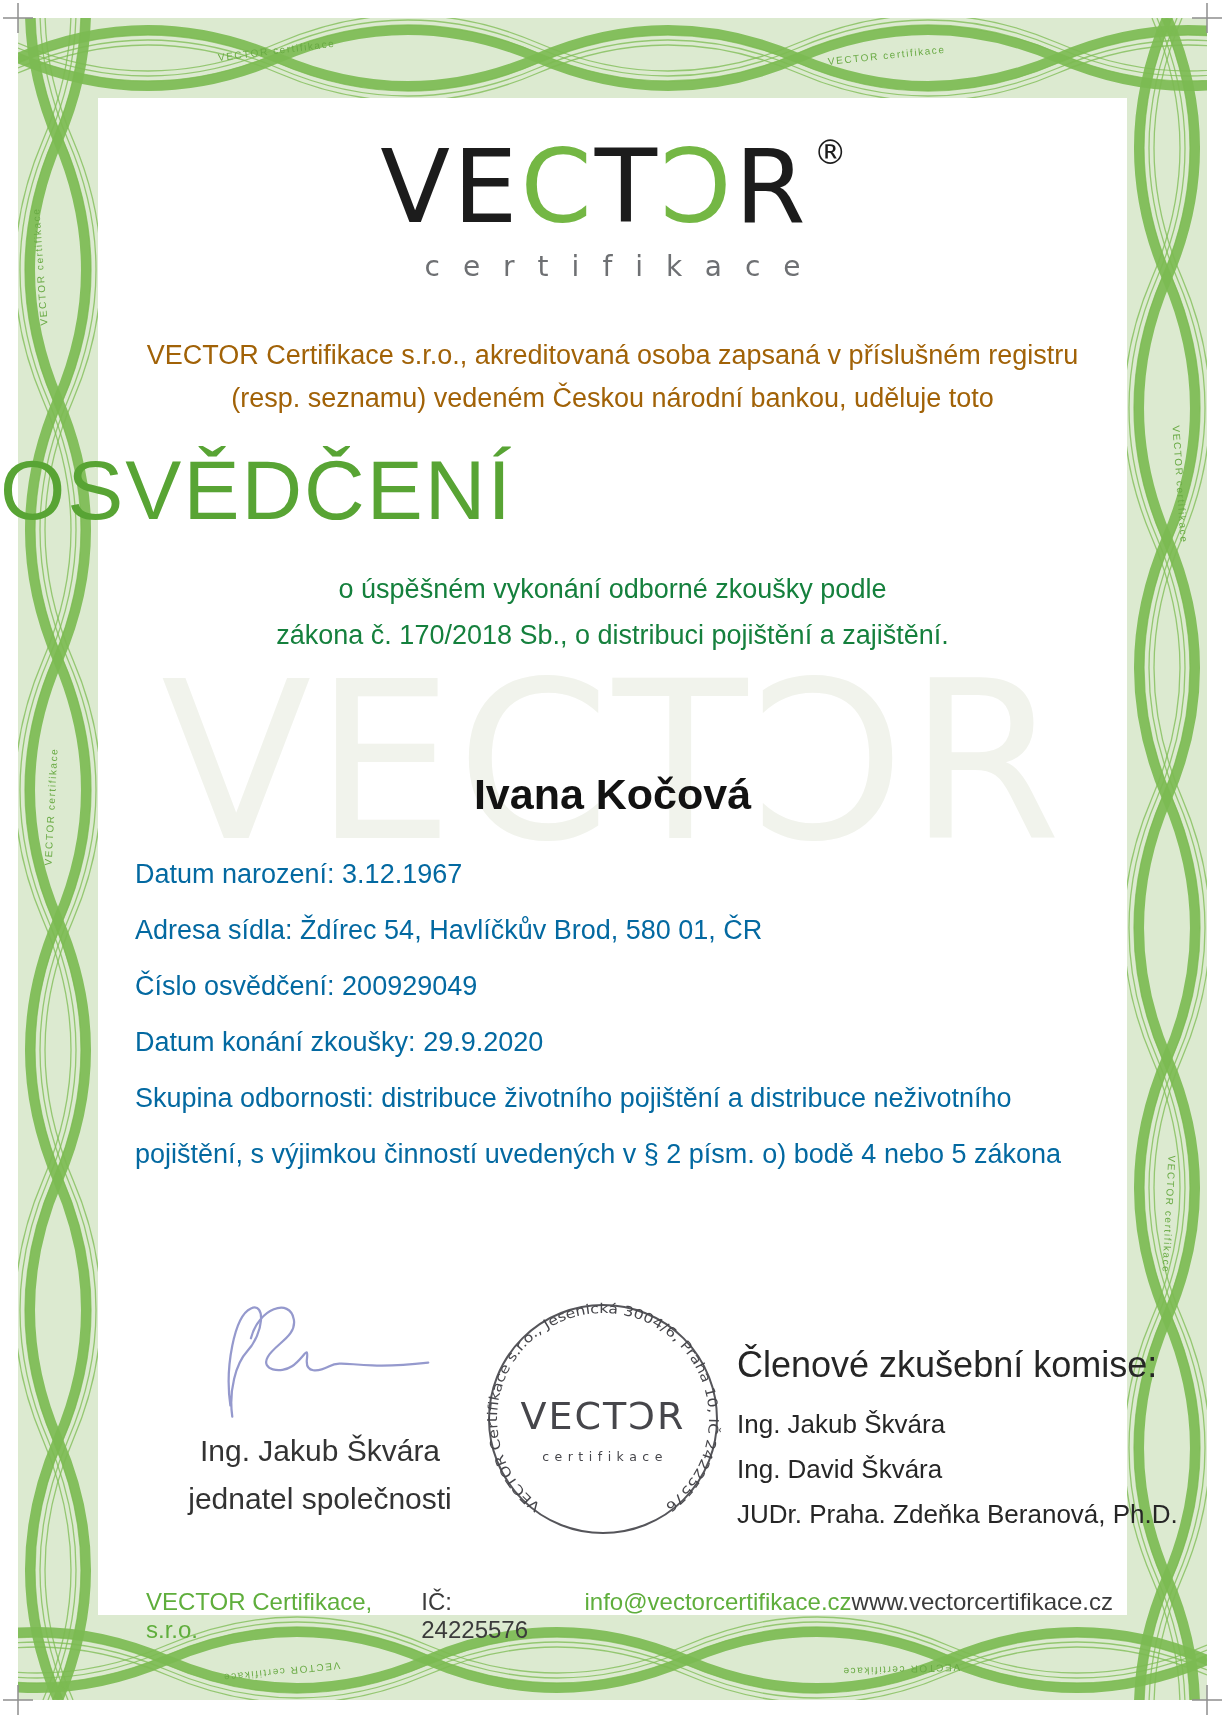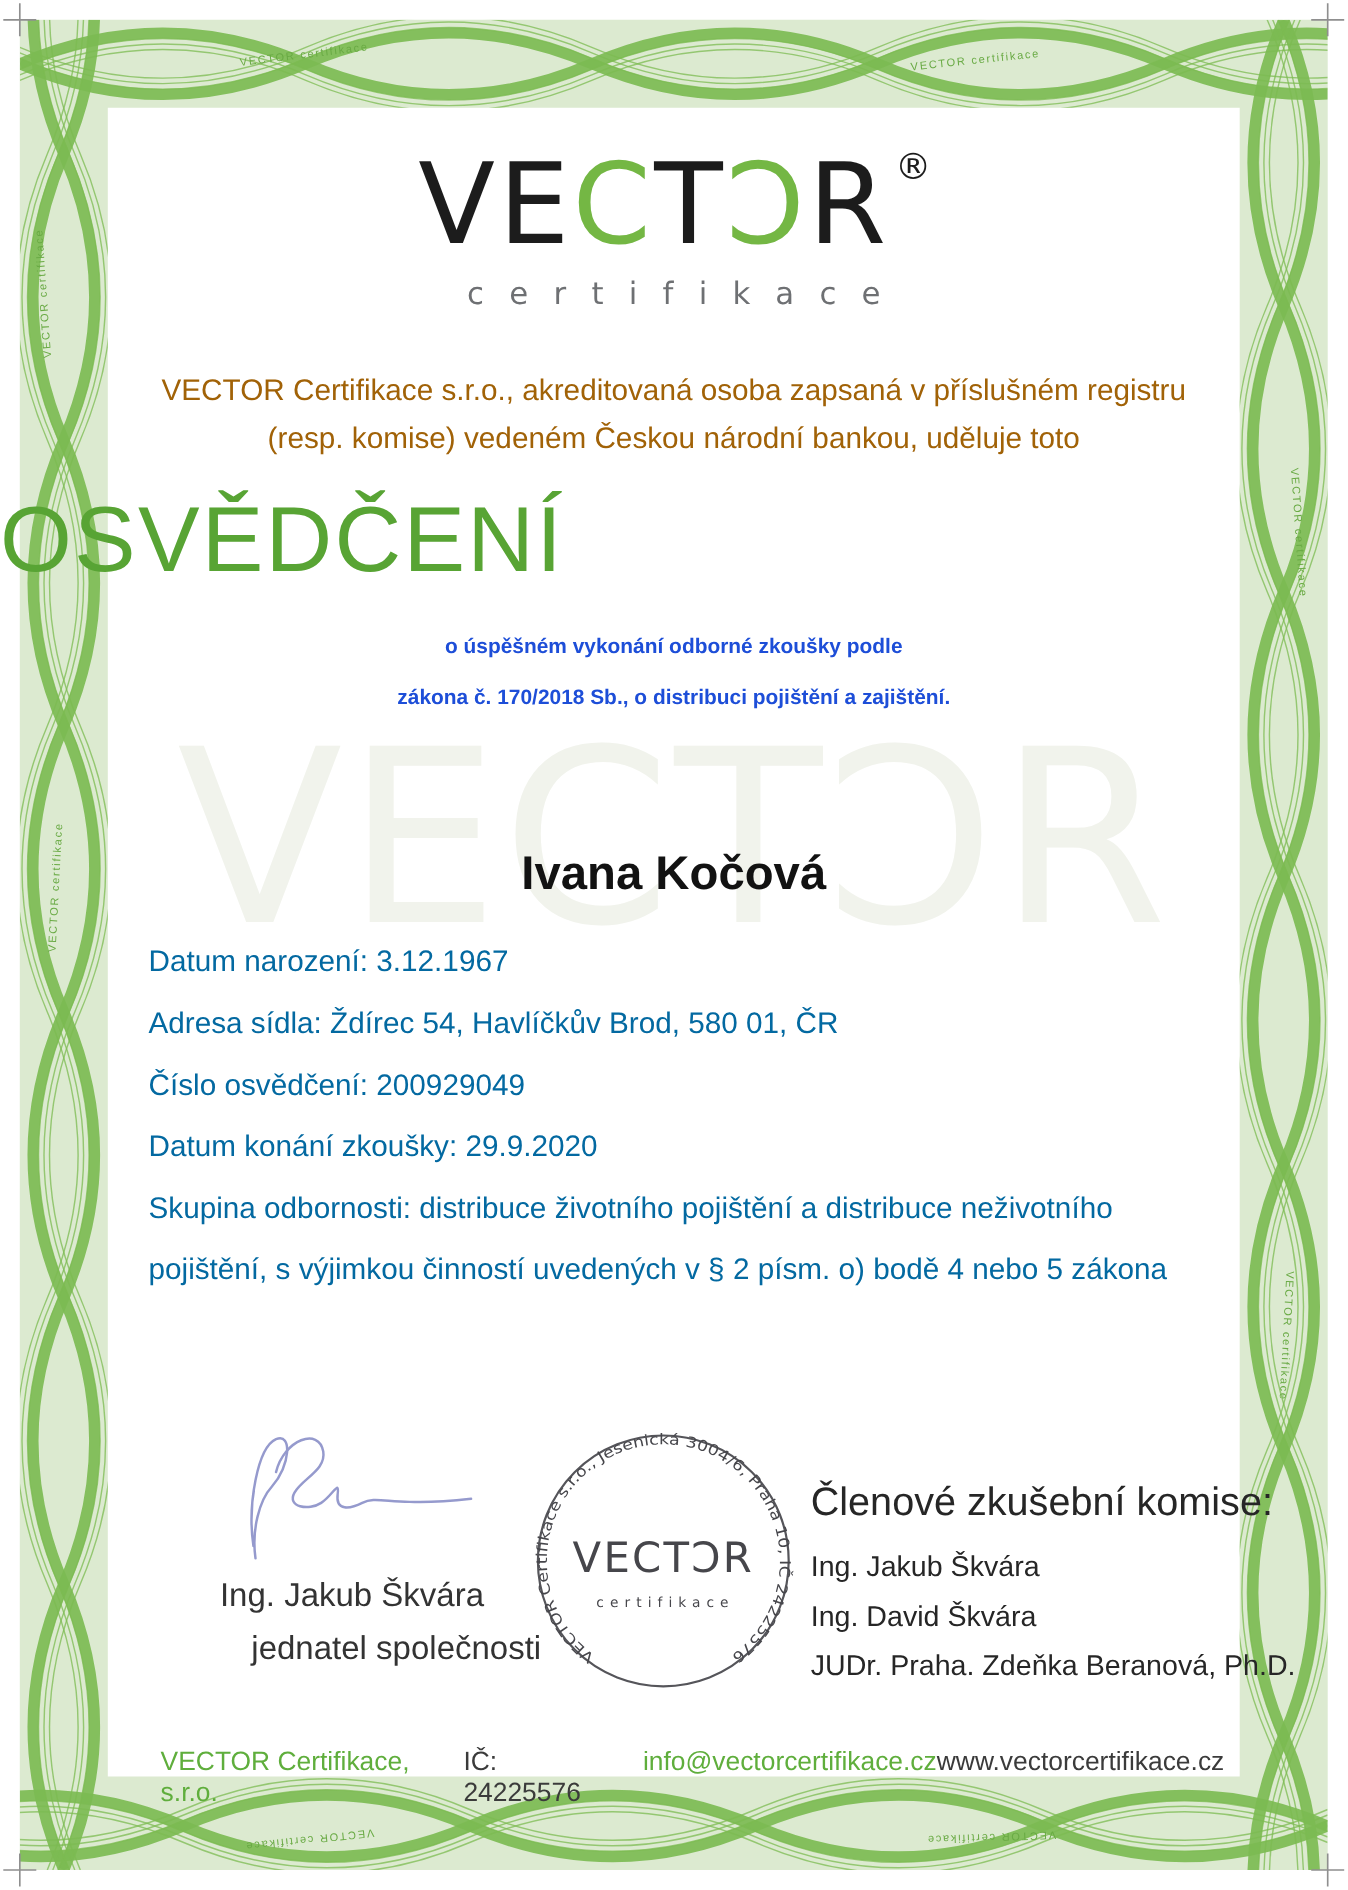--- a/index.html
+++ b/index.html
@@ -26,36 +26,36 @@
               color:#6e7073; }
 
   .intro { position:absolute; top:334px; left:98px; right:98px; text-align:center;
            font-size:27px; line-height:43px; color:#a16207; z-index:2; }
 
   .cert-title { position:absolute; top:440px; left:0; right:0; text-align:left;
                 font-size:84px; line-height:1.2; color:#58a434; letter-spacing:2px;
                 font-weight:400; z-index:2; }
 
   .subtitle { position:absolute; top:566px; left:98px; right:98px; text-align:center;
-              font-size:19px; line-height:46px; color:#1d4ed8; z-index:2;font-weight:bold; }
+              font-size:27px; line-height:46px; color:#15803d; z-index:2; }
 
   .watermark { position:absolute; top:652px; left:0; right:0; text-align:center;
                font-family:"DejaVu Sans", sans-serif; font-size:220px; line-height:1;
                letter-spacing:3px; color:#f1f3ec; z-index:0; }
 
   .holder-name { position:absolute; top:770px; left:0; right:0; text-align:center;
                  font-size:43px; font-weight:700; color:#121212; z-index:2; }
 
   .details { position:absolute; top:846px; left:135px; right:108px; z-index:2; }
   .details p { margin:0; font-size:27px; line-height:56px; color:#0369a1; }
 
   .sig-block { position:absolute; left:148px; top:1286px; width:344px; text-align:center; z-index:2; }
   .sig-svg { display:block; margin:0 auto; width:260px; height:140px; }
   .sig-name { font-size:30px; color:#333; margin-top:8px; }
-  .sig-role { font-size:30px; color:#333; margin-top:14px;text-align:right; }
+  .sig-role { font-size:30px; color:#333; margin-top:14px; }
 
   .stamp { position:absolute; left:478px; top:1294px; width:250px; height:250px; z-index:2; }
   .stamp text { fill:#46464b; font-family:"DejaVu Sans", sans-serif; }
 
   .committee { position:absolute; left:737px; top:1344px; z-index:2; }
   .committee-heading { font-size:36px; color:#262626; margin:0 0 16px 0; }
   .committee-member { font-size:26px; line-height:45px; color:#262626; }
 
   .footer { position:absolute; left:122px; right:112px; top:1588px; display:flex;
             justify-content:space-between; align-items:baseline; font-size:24px; z-index:2; }
@@ -116,21 +116,21 @@
 
   <div class="logo">
     <div class="logo-word">
       <span>VE</span><span class="lg-green">C</span><span>T</span><span class="lg-green">Ɔ</span><span>R</span><span class="logo-reg">®</span>
     </div>
     <div class="logo-sub">certifikace</div>
   </div>
 
   <div class="intro">
     <div>VECTOR Certifikace s.r.o., akreditovaná osoba zapsaná v příslušném registru</div>
-    <div>(resp. komise) vedeném Českou národní bankou, uděluje toto</div>
+    <div>(resp. seznamu) vedeném Českou národní bankou, uděluje toto</div>
   </div>
 
   <div class="cert-title">OSVĚDČENÍ</div>
 
   <div class="subtitle">
     <div>o úspěšném vykonání odborné zkoušky podle</div>
     <div>zákona č. 170/2018 Sb., o distribuci pojištění a zajištění.</div>
   </div>
 
   <div class="holder-name">Ivana Kočová</div>

